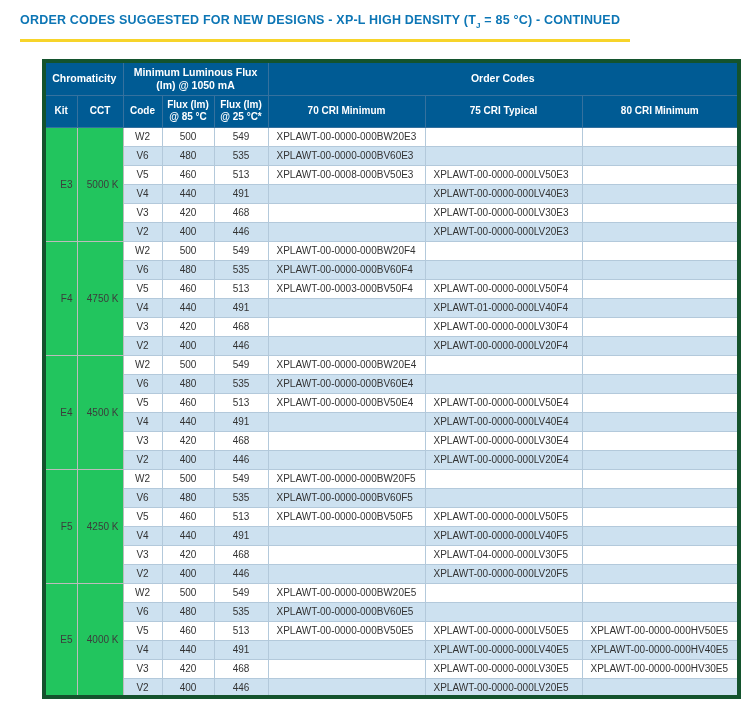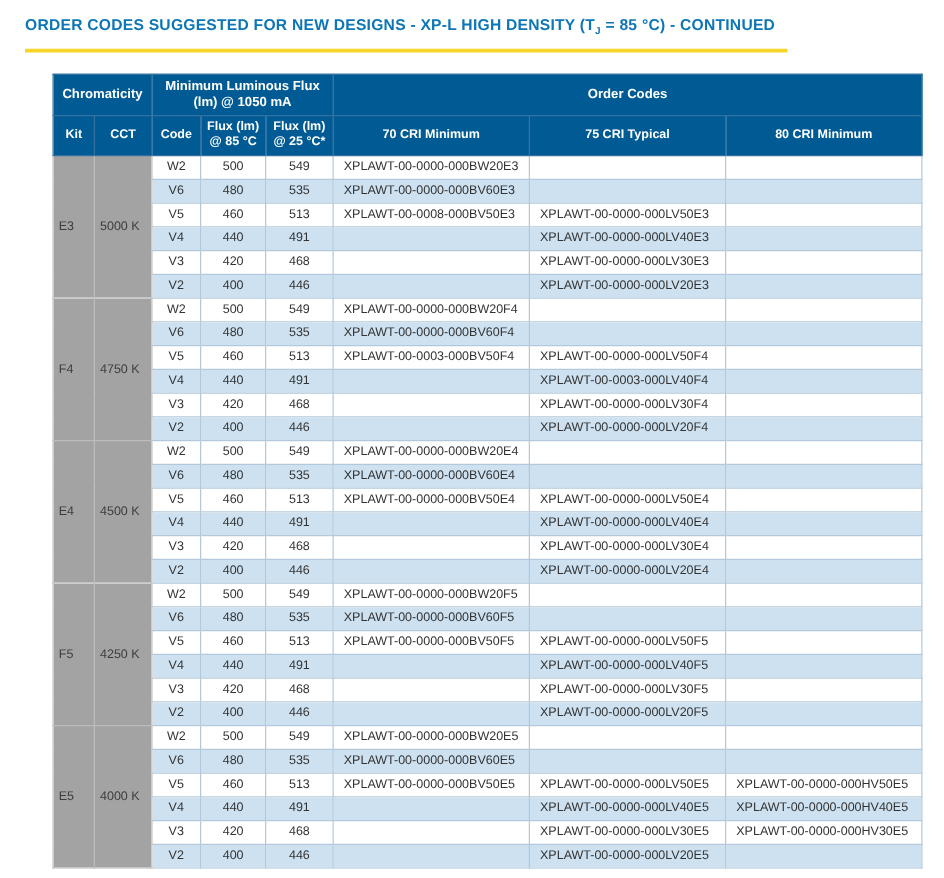--- a/index.html
+++ b/index.html
@@ -23,21 +23,21 @@
     height: 3px;
     background: #f7d42a;
     margin-top: 9px;
   }
 
   table {
     border-collapse: collapse;
     table-layout: fixed;
     width: 695px;
     margin: 17px 0 0 22px;
-    border: 1px solid #14532d;
+    border: 4px solid #14532d;
   }
   th {
     background: #005b94;
     color: #ffffff;
     font-weight: bold;
     font-size: 10px;
     text-align: center;
     vertical-align: middle;
     border: 1px solid #35719e;
     padding: 3px 2px;
@@ -51,22 +51,22 @@
     color: #333;
     border: 1px solid #b3c9db;
     height: 19px;
     vertical-align: middle;
     padding: 0 4px;
     line-height: 1.1;
     overflow: hidden;
     white-space: nowrap;
   }
   td.kitcell {
-    background: #a3a3a3;
-    text-align: left;
+    background: #22c55e;
+    text-align: right;
     color: #3c3c3c;
     border-color: #bcbcbc;
   }
   td.code, td.num { text-align: center; }
   td.codecol { text-align: left; padding-left: 8px; }
   tr.alt td { background: #cde1f0; }
   tr.group-start td { border-top: 1px solid #7fa3bf; }
 </style>
 </head>
 <body>
@@ -182,21 +182,21 @@
           <td class="num">513</td>
           <td class="codecol">XPLAWT-00-0003-000BV50F4</td>
           <td class="codecol">XPLAWT-00-0000-000LV50F4</td>
           <td class="codecol"></td>
         </tr>
         <tr class="alt">
           <td class="code">V4</td>
           <td class="num">440</td>
           <td class="num">491</td>
           <td class="codecol"></td>
-          <td class="codecol">XPLAWT-00-0003-000LV40F4</td>
+          <td class="codecol">XPLAWT-01-0000-000LV40F4</td>
           <td class="codecol"></td>
         </tr>
         <tr>
           <td class="code">V3</td>
           <td class="num">420</td>
           <td class="num">468</td>
           <td class="codecol"></td>
           <td class="codecol">XPLAWT-00-0000-000LV30F4</td>
           <td class="codecol"></td>
         </tr>
@@ -290,21 +290,21 @@
           <td class="num">491</td>
           <td class="codecol"></td>
           <td class="codecol">XPLAWT-00-0000-000LV40F5</td>
           <td class="codecol"></td>
         </tr>
         <tr>
           <td class="code">V3</td>
           <td class="num">420</td>
           <td class="num">468</td>
           <td class="codecol"></td>
-          <td class="codecol">XPLAWT-00-0000-000LV30F5</td>
+          <td class="codecol">XPLAWT-04-0000-000LV30F5</td>
           <td class="codecol"></td>
         </tr>
         <tr class="alt">
           <td class="code">V2</td>
           <td class="num">400</td>
           <td class="num">446</td>
           <td class="codecol"></td>
           <td class="codecol">XPLAWT-00-0000-000LV20F5</td>
           <td class="codecol"></td>
         </tr>

